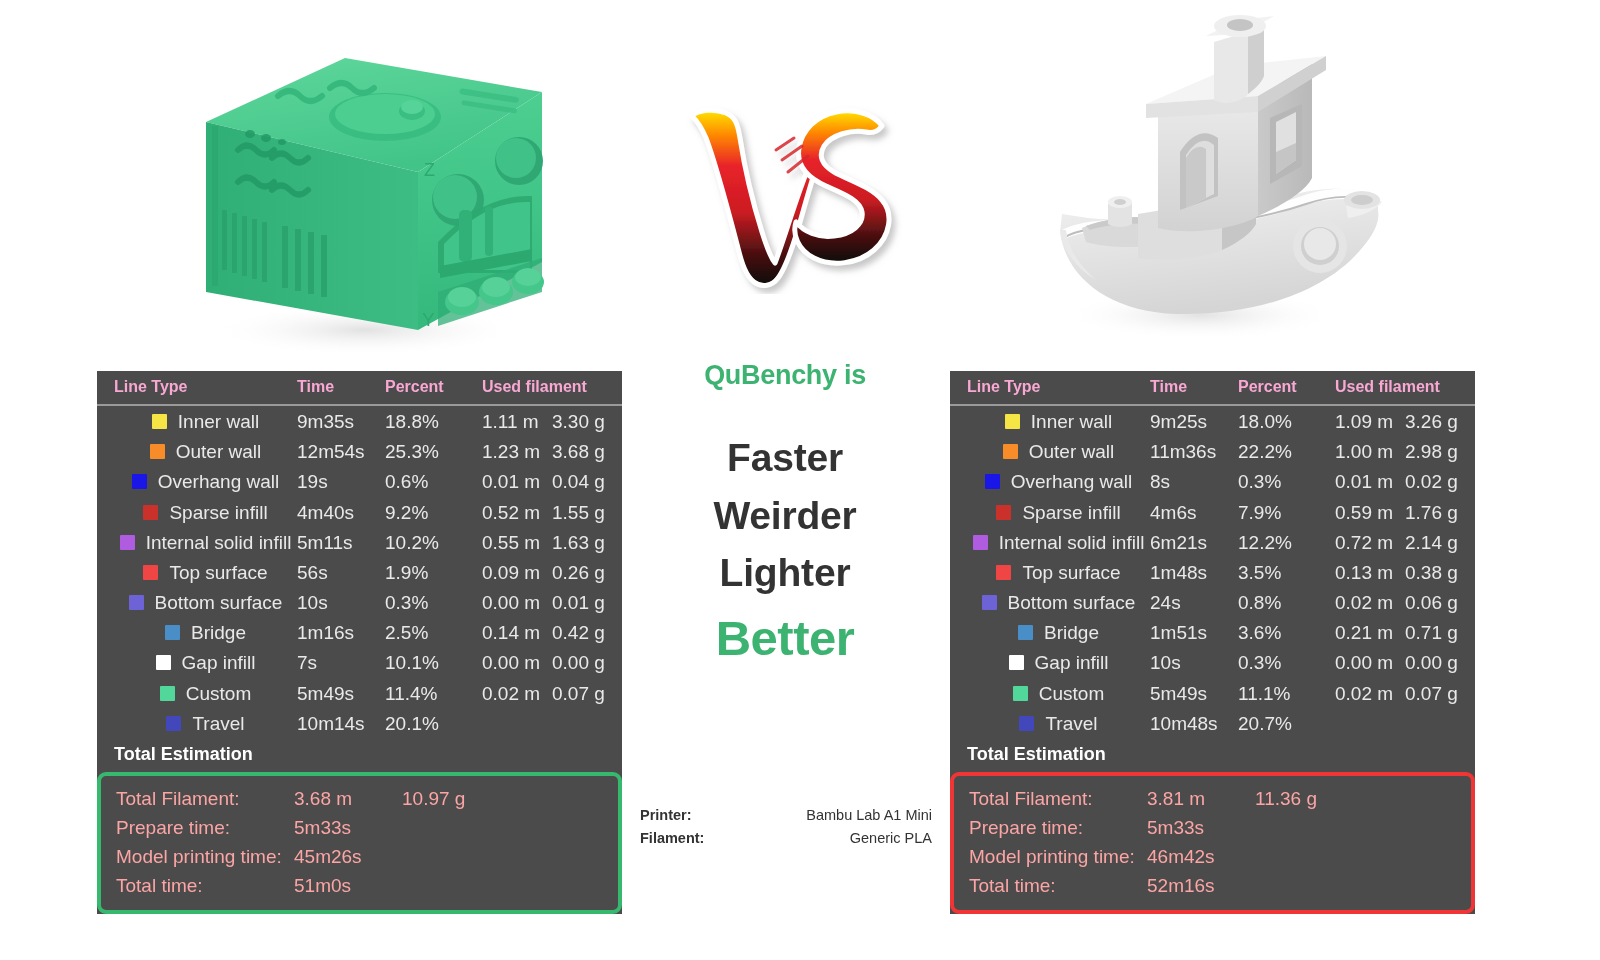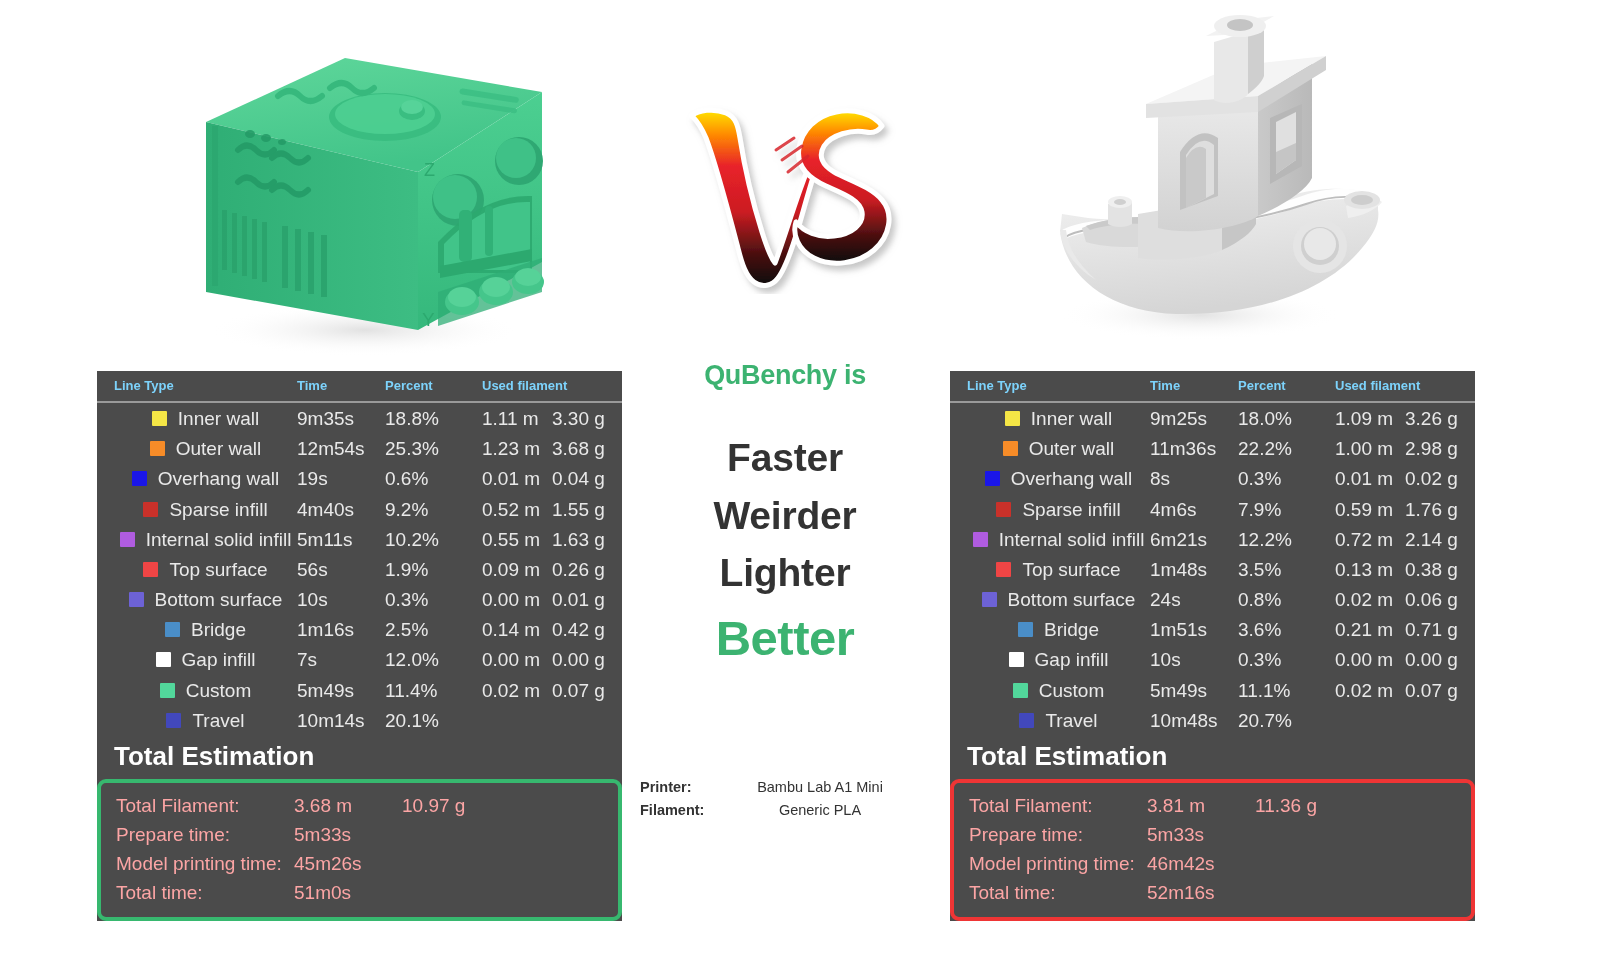--- a/index.html
+++ b/index.html
@@ -26,22 +26,22 @@
     color: #ececec;
     font-size: 19px;
   }
   #panel-left  { left: 97px;  top: 371px; width: 525px; }
   #panel-right { left: 950px; top: 371px; width: 525px; }
 
   table.lt { width: 100%; border-collapse: collapse; table-layout: fixed; }
   table.lt th {
     text-align: left;
     font-weight: bold;
-    font-size: 13px;
-    color: #7dd3fc;
+    font-size: 16px;
+    color: #f9a8d4;
     padding: 7px 0 8px 0;
     border-bottom: 2px solid #9a9a9a;
   }
   table.lt td {
     padding: 4px 0 3px 0;
     font-size: 19px;
     color: #e9e9e9;
     white-space: nowrap;
     line-height: 1.22;
   }
@@ -57,21 +57,21 @@
     width: 15px; height: 15px;
     margin-right: 11px;
     vertical-align: -1px;
     border-radius: 1px;
   }
   .lt-name { display: inline-block; }
 
   .total-est {
     font-weight: bold;
     color: #ffffff;
-    font-size: 26px;
+    font-size: 18px;
     padding: 6px 0 7px 17px;
   }
 
   
   .summary {
     border: 4px solid #37b86f;
     border-radius: 9px;
     background: #4b4b4b;
     padding: 8px 0 10px 0;
     margin: 0;
@@ -113,29 +113,29 @@
     font-weight: bold;
     font-size: 49px;
     letter-spacing: -0.5px;
     line-height: 1.5;
   }
   #spacer-gap { height: 38px; }
 
   
   #printer-info {
     position: absolute;
-    left: 640px; top: 776px;
+    left: 640px; top: 804px;
     width: 292px;
     font-size: 14.5px;
     color: #333;
   }
   #printer-info table { width: 100%; border-collapse: collapse; }
   #printer-info td { padding: 1px 0; line-height: 1.42; }
   .pi-key { font-weight: bold; text-align: left; white-space: nowrap; width: 68px;}
-  .pi-val { text-align: center; white-space: nowrap; }
+  .pi-val { text-align: right; white-space: nowrap; }
 </style>
 </head>
 <body>
 
 <div id="root">
 
   <div class="model-stage" id="qubenchy-stage">
     <svg width="420" height="330" viewBox="0 0 420 330">
       <defs>
         <linearGradient id="gTop" x1="0" y1="0" x2="0.4" y2="1">
@@ -403,21 +403,21 @@
           <tr>
             <td class="col-type"><span class="sw" style="background:#4a8ec8;"></span><span class="lt-name">Bridge</span></td>
             <td class="col-time">1m16s</td>
             <td class="col-pct">2.5%</td>
             <td class="col-m">0.14 m</td>
             <td class="col-g">0.42 g</td>
           </tr>
           <tr>
             <td class="col-type"><span class="sw" style="background:#ffffff;"></span><span class="lt-name">Gap infill</span></td>
             <td class="col-time">7s</td>
-            <td class="col-pct">12.0%</td>
+            <td class="col-pct">10.1%</td>
             <td class="col-m">0.00 m</td>
             <td class="col-g">0.00 g</td>
           </tr>
           <tr>
             <td class="col-type"><span class="sw" style="background:#52d79b;"></span><span class="lt-name">Custom</span></td>
             <td class="col-time">5m49s</td>
             <td class="col-pct">11.4%</td>
             <td class="col-m">0.02 m</td>
             <td class="col-g">0.07 g</td>
           </tr>

